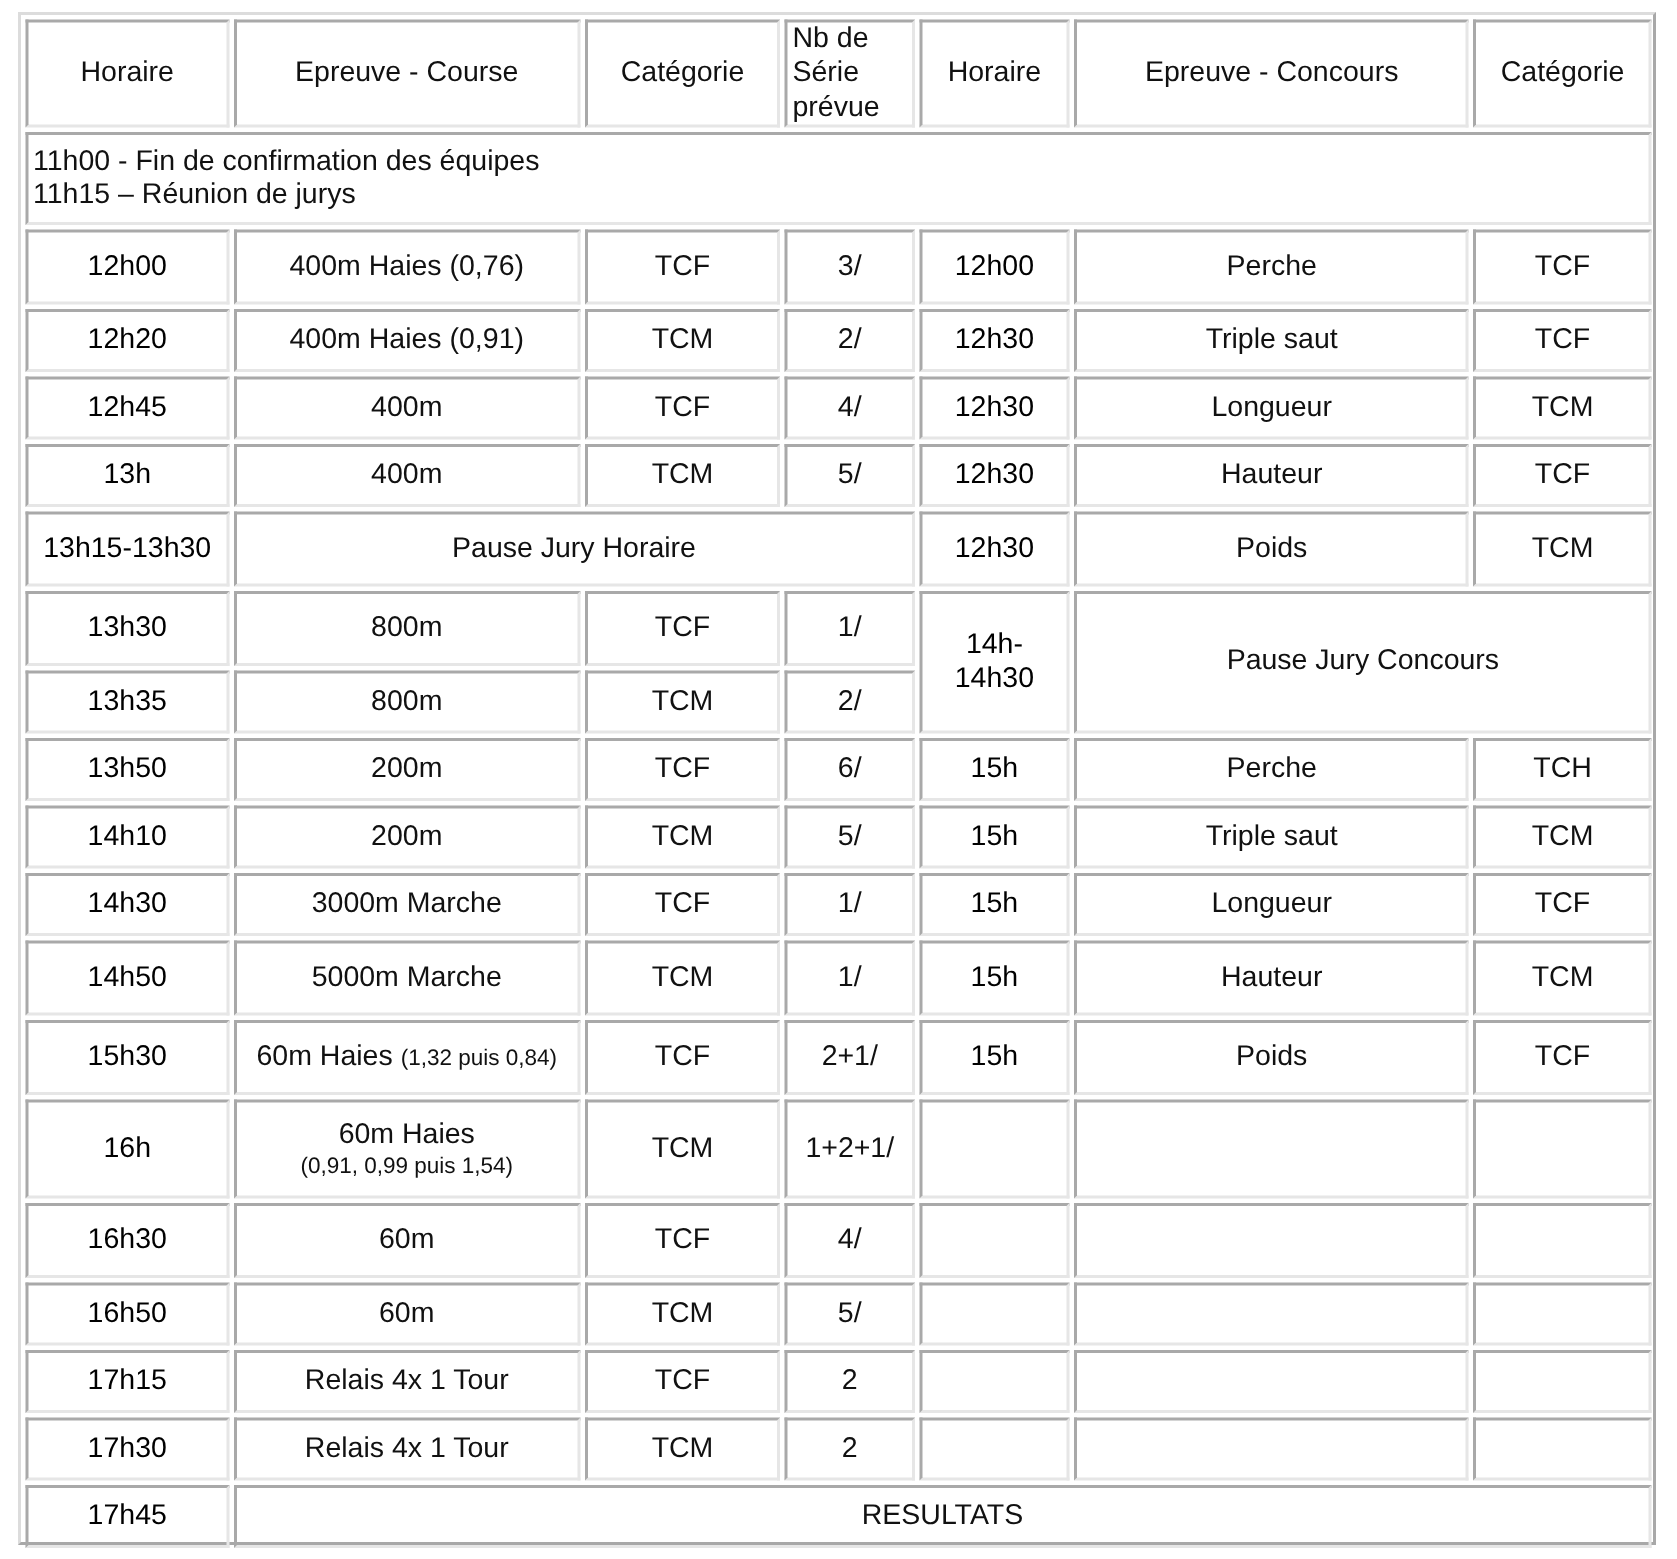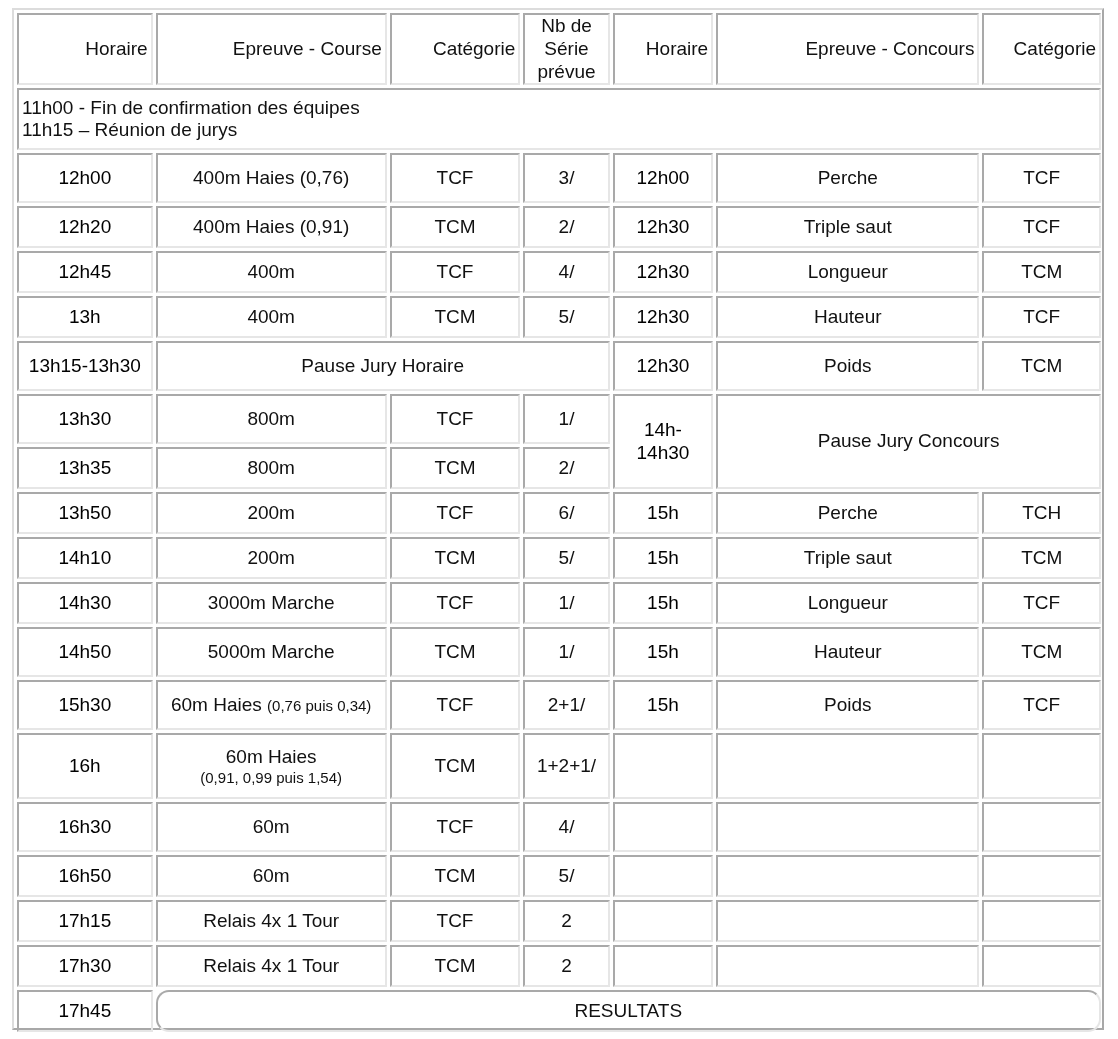--- a/index.html
+++ b/index.html
@@ -17,29 +17,29 @@
   }
   table.sched td {
     border: 2px solid #cfcfcf;
     border-right-color: #e6e6e6; border-bottom-color: #e6e6e6;
     border-left-color: #a9a9a9; border-top-color: #a9a9a9;
     padding: 0 3px;
     vertical-align: middle;
     font-size: 19px;
     line-height: 1.2;
   }
-  .hdr { text-align: right; font-size: 21px; height: 55px; }
-  .hdr-small { text-align: center; font-size: 13px; line-height: 1.25; }
+  .hdr { text-align: center; font-size: 21px; height: 55px; }
+  .hdr-small { font-size: 13px; line-height: 1.25; }
   .banner { text-align: left; font-size: 19px; height: 58px; }
   .time { text-align: center; font-weight: normal; font-size: 20px; color: #000; }
   .event { text-align: center; }
   .cat { text-align: center; font-size: 16px; }
   .nb { text-align: center; font-size: 14px; }
   .small { font-size: 15px; }
-  .results { text-align: center; border-radius: 13px; }
+  .results { text-align: center; }
   tr.r-std td { height: 38px; }
   tr.r-tall td { height: 46px; margin-left: 32px; }
   tr.r-haies2 td { height: 62px; }
 </style>
 </head>
 <body>
 
 <div class="outer"></div>
 
 <table class="sched">
@@ -176,21 +176,21 @@
     <td class="event">5000m Marche</td>
     <td class="cat">TCM</td>
     <td class="nb">1/</td>
     <td class="time">15h</td>
     <td class="event">Hauteur</td>
     <td class="cat">TCM</td>
   </tr>
 
   <tr class="r-tall">
     <td class="time">15h30</td>
-    <td class="event"><span>60m Haies</span> <span class="small">(0,76 puis 0,34)</span></td>
+    <td class="event"><span>60m Haies</span> <span class="small">(1,32 puis 0,84)</span></td>
     <td class="cat">TCF</td>
     <td class="nb">2+1/</td>
     <td class="time">15h</td>
     <td class="event">Poids</td>
     <td class="cat">TCF</td>
   </tr>
 
   <tr class="r-haies2">
     <td class="time">16h</td>
     <td class="event">

